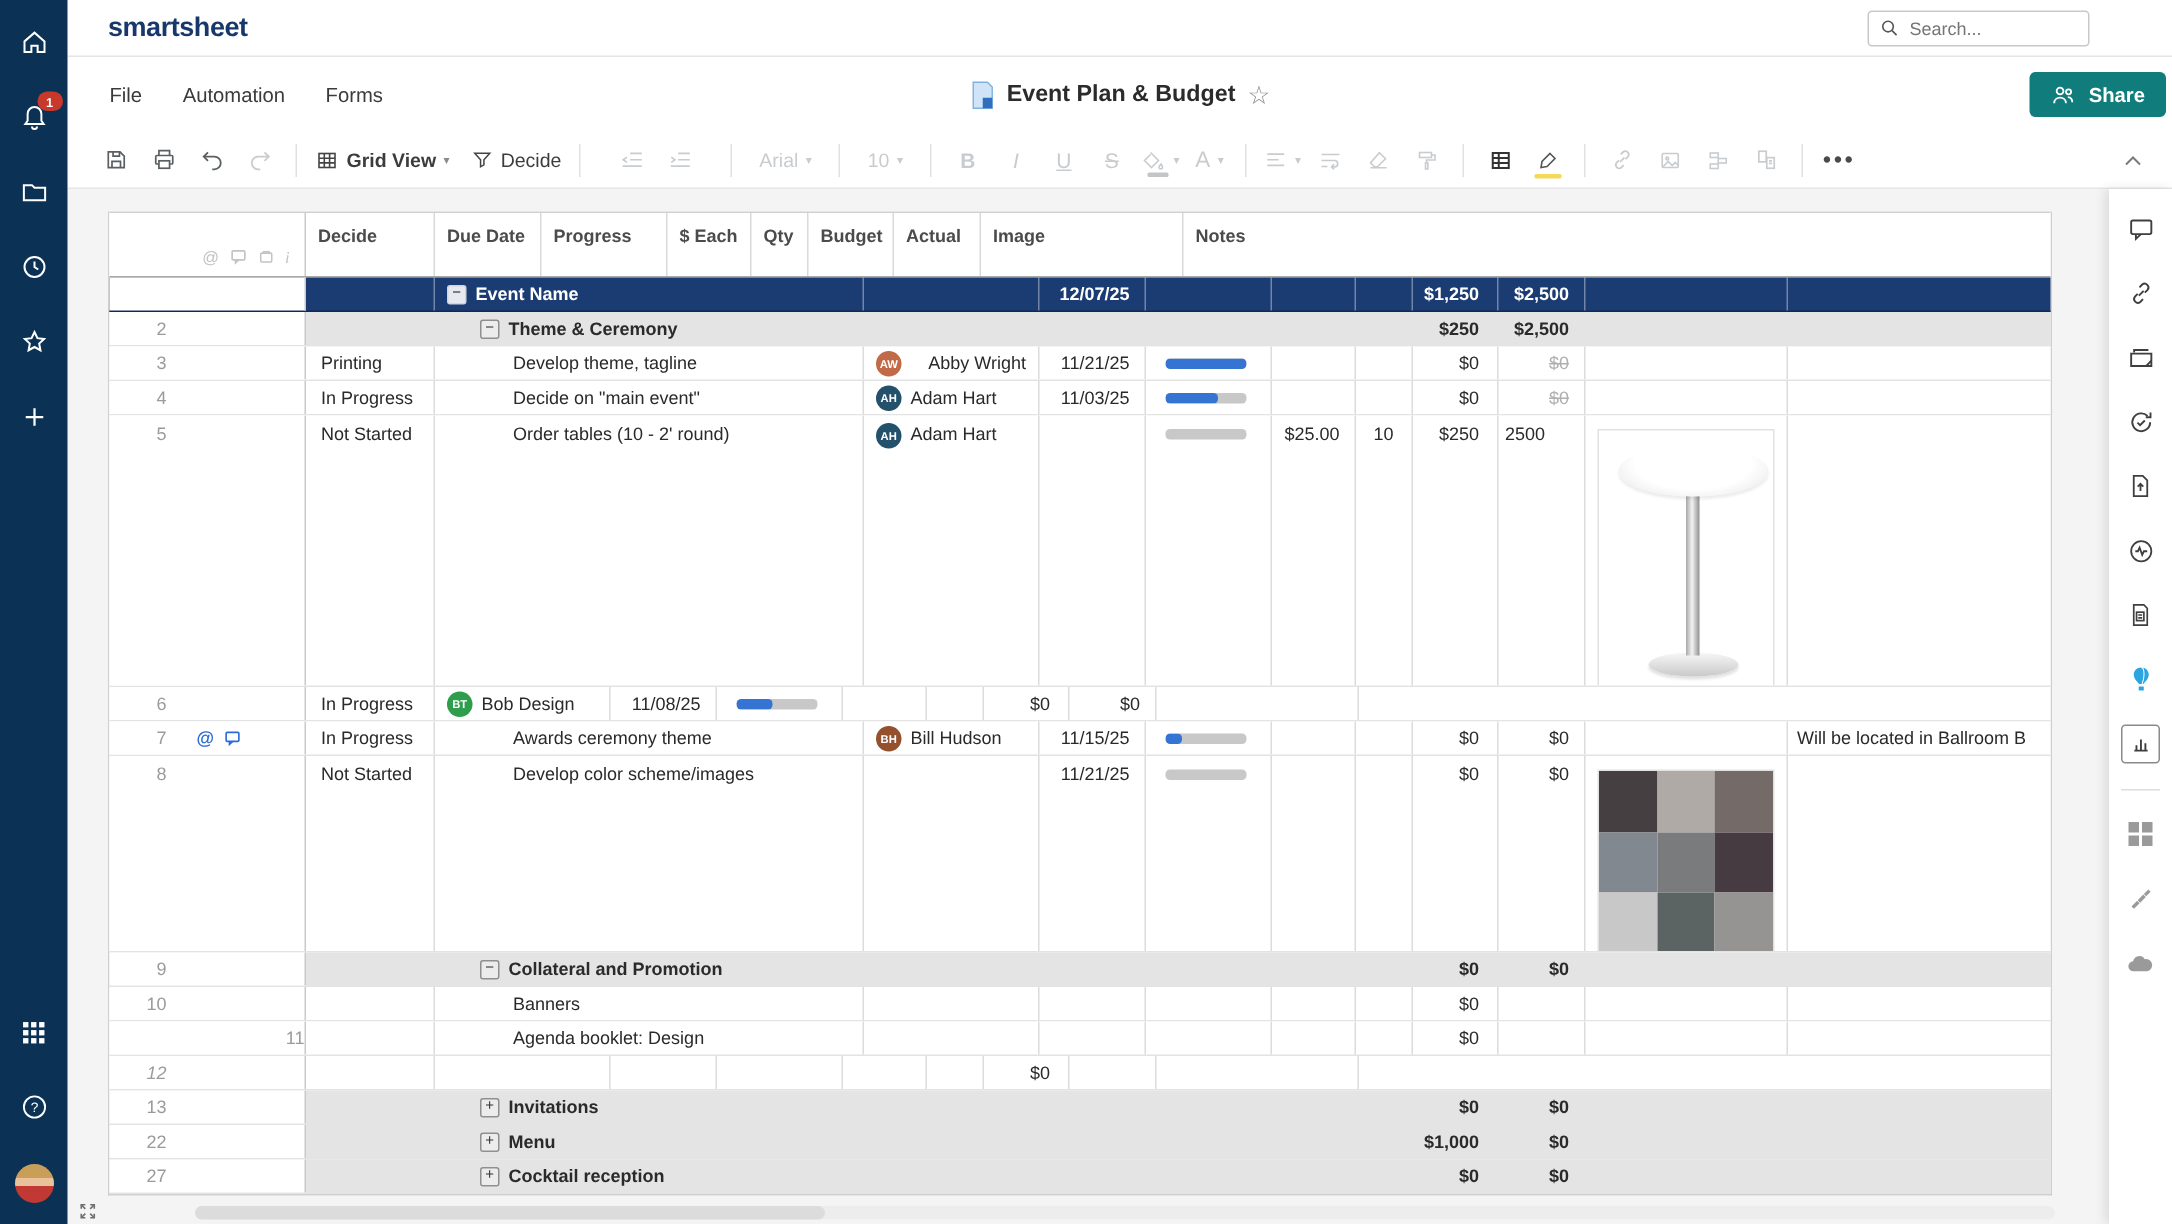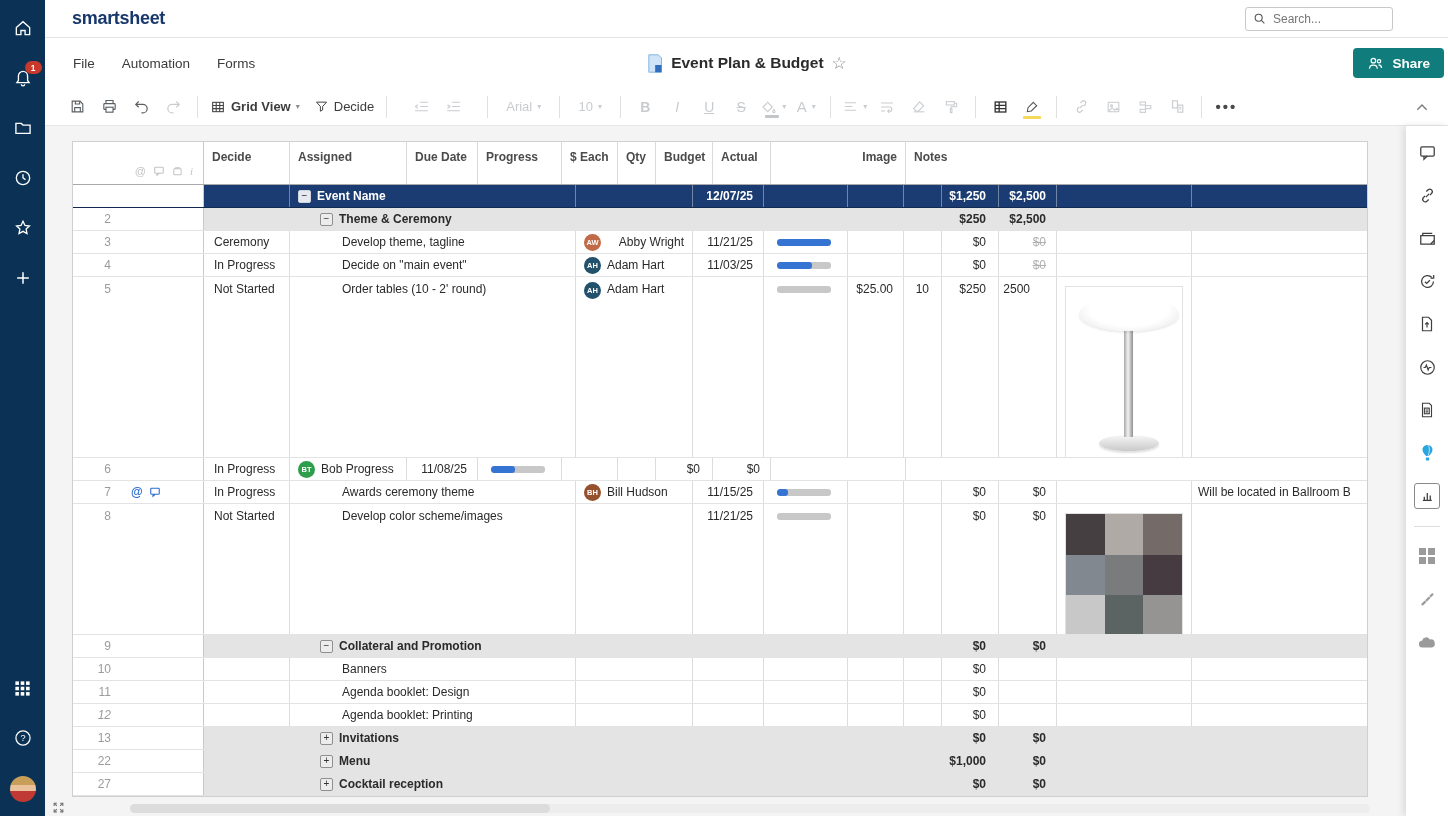--- a/index.html
+++ b/index.html
@@ -397,28 +397,27 @@
             <span>
               <svg width="11" height="11" viewBox="0 0 24 24" fill="none" stroke="currentColor" stroke-width="2.2">
                 <rect x="4" y="6" width="16" height="13" rx="1.5"></rect>
                 <path d="M8 6V4h8v2"></path>
               </svg>
             </span>
             <span><span class="g i">i</span></span>
           </div>
         </div>
         <div class="hcell" style="width: 86px;"><span>Decide</span></div>
-        <div class="hcell" style="width: 117px;"><span>Assigned</span></div>
         <div class="hcell" style="width: 71px;"><span>Due Date</span></div>
         <div class="hcell" style="width: 84px;"><span>Progress</span></div>
         <div class="hcell" style="width: 56px;"><span>$ Each</span></div>
         <div class="hcell" style="width: 38px;"><span>Qty</span></div>
         <div class="hcell" style="width: 57px;"><span>Budget</span></div>
         <div class="hcell" style="width: 58px;"><span>Actual</span></div>
-        <div class="hcell" style="width: 135px; text-align: right;"><span>Image</span></div>
+        <div class="hcell" style="width: 135px;"><span>Image</span></div>
         <div class="hcell" style="width: 175px;"><span>Notes</span></div>
       </div>
       <div class="row navy" style="height: 23px;">
         <div class="cell rownum" style="width: 131px;">
           <span class="num">1</span>
         </div>
         <div class="cell" style="width: 86px; padding-left: 10px;"></div>
         <div class="cell" style="width: 286px; padding-left: 8px;">
           <span class="toggle">−</span>
           <span class="bold-txt">Event Name</span>
@@ -460,21 +459,21 @@
           <span class="bold-txt ">$2,500</span>
         </div>
         <div class="cell" style="width: 135px; justify-content: center;"></div>
         <div class="cell" style="width: 175px; padding-left: 6px;"></div>
       </div>
       <div class="row" style="height: 23px;">
         <div class="cell rownum" style="width: 131px;">
           <span class="num">3</span>
         </div>
         <div class="cell" style="width: 86px; padding-left: 10px;">
-          <span>Ceremony</span>
+          <span>Printing</span>
         </div>
         <div class="cell" style="width: 286px; padding-left: 52px;">
           <span>Develop theme, tagline</span>
         </div>
         <div class="cell" style="width: 117px; justify-content: space-between;">
           <span class="av" style="background: rgb(192, 106, 71);">AW</span>
           <span>Abby Wright</span>
         </div>
         <div class="cell r-align" style="width: 71px; padding-right: 10px;">
           <span>11/21/25</span>
@@ -571,21 +570,21 @@
       </div>
       <div class="row" style="height: 23px;">
         <div class="cell rownum" style="width: 131px;">
           <span class="num">6</span>
         </div>
         <div class="cell" style="width: 86px; padding-left: 10px;">
           <span>In Progress</span>
         </div>
         <div class="cell" style="width: 117px;">
           <span class="av" style="background: rgb(46, 158, 76);">BT</span>
-          <span>Bob Progress</span>
+          <span>Bob Design</span>
         </div>
         <div class="cell r-align" style="width: 71px; padding-right: 10px;">
           <span>11/08/25</span>
         </div>
         <div class="cell" style="width: 84px; padding-left: 9px;">
           <div class="ptrack">
             <div class="pfill" style="width: 45%;"></div>
           </div>
         </div>
         <div class="cell r-align" style="width: 56px; padding-right: 10px;"></div>
@@ -722,21 +721,21 @@
         <div class="cell r-align" style="width: 56px; padding-right: 10px;"></div>
         <div class="cell r-align" style="width: 38px; padding-right: 12px;"></div>
         <div class="cell r-align" style="width: 57px; padding-right: 12px;">
           <span>$0</span>
         </div>
         <div class="cell r-align" style="width: 58px; padding-right: 10px;"></div>
         <div class="cell" style="width: 135px; justify-content: center;"></div>
         <div class="cell" style="width: 175px; padding-left: 6px;"></div>
       </div>
       <div class="row" style="height: 23px;">
-        <div class="cell rownum" style="width: 131px;">
+        <div class="cell rownum" style="width: 131px; justify-content: flex-end;">
           <span class="num">11</span>
         </div>
         <div class="cell" style="width: 86px; padding-left: 10px;"></div>
         <div class="cell" style="width: 286px; padding-left: 52px;">
           <span>Agenda booklet: Design</span>
         </div>
         <div class="cell" style="width: 117px;"></div>
         <div class="cell r-align" style="width: 71px; padding-right: 10px;"></div>
         <div class="cell" style="width: 84px; padding-left: 9px;"></div>
         <div class="cell r-align" style="width: 56px; padding-right: 10px;"></div>
@@ -746,23 +745,20 @@
         </div>
         <div class="cell r-align" style="width: 58px; padding-right: 10px;"></div>
         <div class="cell" style="width: 135px; justify-content: center;"></div>
         <div class="cell" style="width: 175px; padding-left: 6px;"></div>
       </div>
       <div class="row" style="height: 23px;">
         <div class="cell rownum" style="width: 131px; font-style: italic;">
           <span class="num">12</span>
         </div>
         <div class="cell" style="width: 86px; padding-left: 10px;"></div>
-        <div class="cell" style="width: 286px; padding-left: 52px;">
-          <span>Agenda booklet: Printing</span>
-        </div>
         <div class="cell" style="width: 117px;"></div>
         <div class="cell r-align" style="width: 71px; padding-right: 10px;"></div>
         <div class="cell" style="width: 84px; padding-left: 9px;"></div>
         <div class="cell r-align" style="width: 56px; padding-right: 10px;"></div>
         <div class="cell r-align" style="width: 38px; padding-right: 12px;"></div>
         <div class="cell r-align" style="width: 57px; padding-right: 12px;">
           <span>$0</span>
         </div>
         <div class="cell r-align" style="width: 58px; padding-right: 10px;"></div>
         <div class="cell" style="width: 135px; justify-content: center;"></div>

